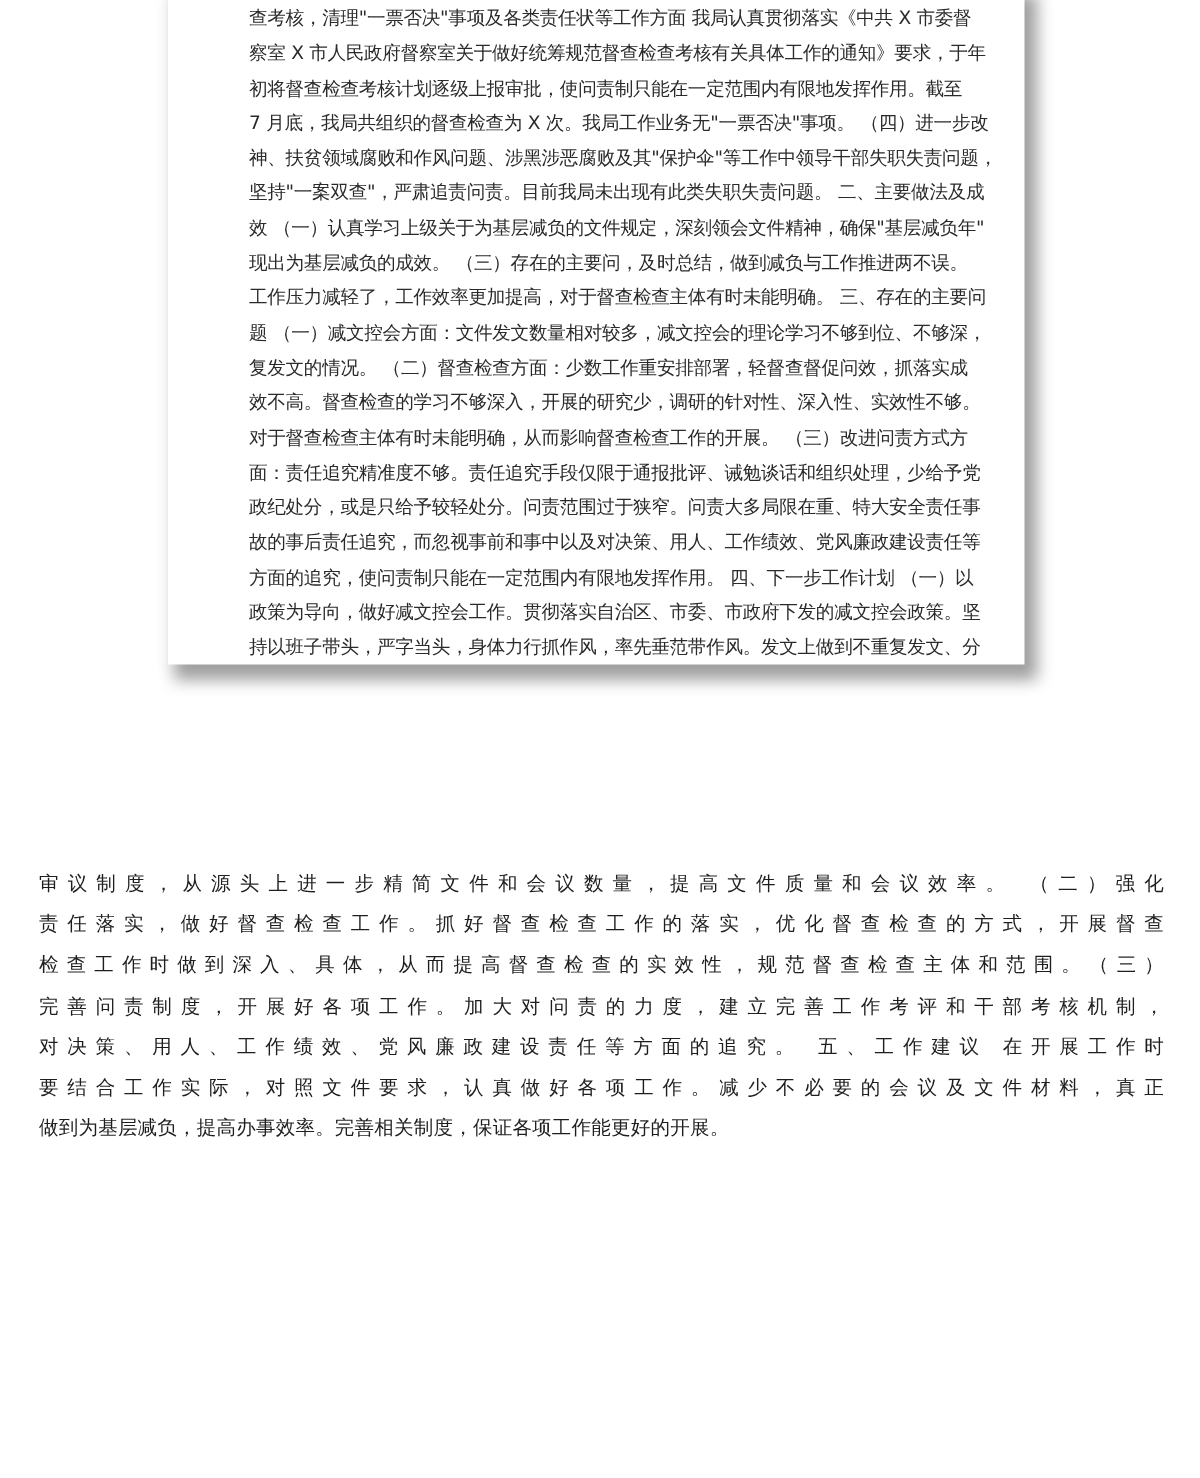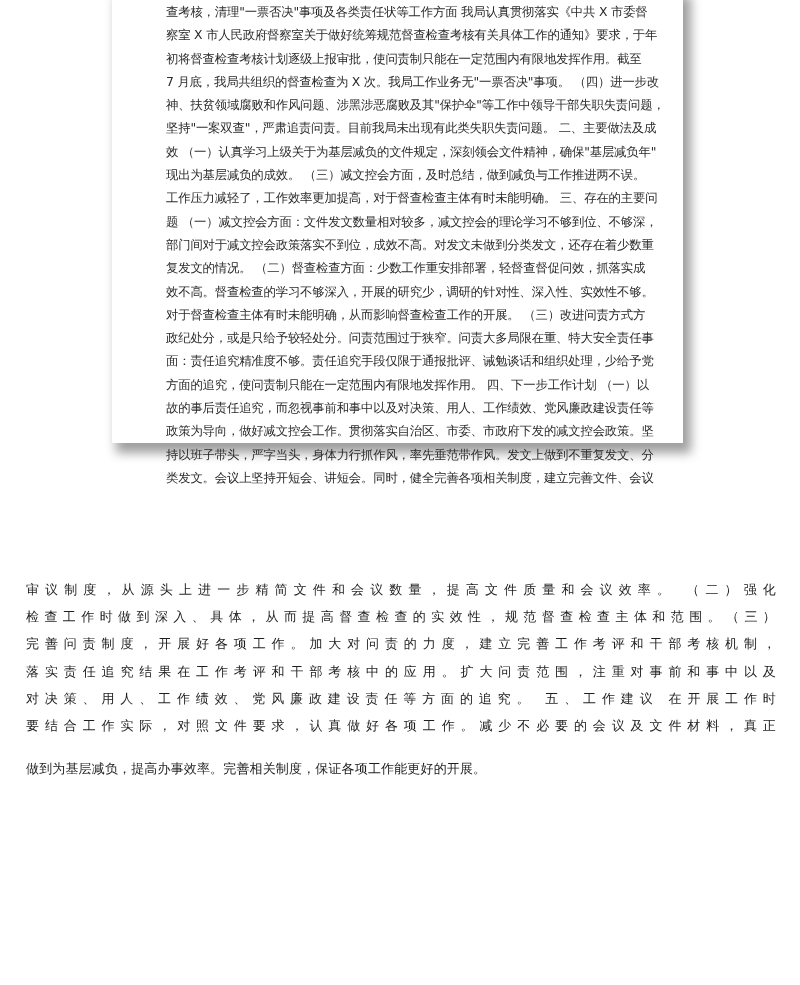--- a/index.html
+++ b/index.html
@@ -15,52 +15,50 @@
     font-size: 12.4px; line-height: 23.3px; color: #2a2a2a;
     text-align: justify; letter-spacing: -0.2px;
   }
   .page-text .line { display: block; white-space: nowrap; text-align-last: justify; }
   .continued {
     position: absolute; left: 26px; top: 576px; width: 750px;
     font-size: 13px; line-height: 27.2px; color: #1e1e1e;
     letter-spacing: 0.15px;
   }
   .continued .line { display: block; white-space: nowrap; text-align-last: justify; }
-  .continued .line.final { text-align-last: left; margin-top: 16px; }
+  .continued .line.final { text-align-last: left; }
 </style>
 </head>
 <body>
 
 <div class="page-preview">
   <div class="page-text">
     <span class="line">查考核，清理"一票否决"事项及各类责任状等工作方面  我局认真贯彻落实《中共 X 市委督</span>
     <span class="line">察室 X 市人民政府督察室关于做好统筹规范督查检查考核有关具体工作的通知》要求，于年</span>
     <span class="line">初将督查检查考核计划逐级上报审批，使问责制只能在一定范围内有限地发挥作用。截至</span>
     <span class="line">7 月底，我局共组织的督查检查为 X 次。我局工作业务无"一票否决"事项。  （四）进一步改</span>
     <span class="line">神、扶贫领域腐败和作风问题、涉黑涉恶腐败及其"保护伞"等工作中领导干部失职失责问题，</span>
     <span class="line">坚持"一案双查"，严肃追责问责。目前我局未出现有此类失职失责问题。 二、主要做法及成</span>
     <span class="line">效  （一）认真学习上级关于为基层减负的文件规定，深刻领会文件精神，确保"基层减负年"</span>
-    <span class="line">现出为基层减负的成效。  （三）减文控会方面，及时总结，做到减负与工作推进两不误。</span>
+    <span class="line">现出为基层减负的成效。  （三）存在的主要问，及时总结，做到减负与工作推进两不误。</span>
     <span class="line">工作压力减轻了，工作效率更加提高，对于督查检查主体有时未能明确。 三、存在的主要问</span>
     <span class="line">题  （一）减文控会方面：文件发文数量相对较多，减文控会的理论学习不够到位、不够深，</span>
-    <span class="line">部门间对于减文控会政策落实不到位，成效不高。对发文未做到分类发文，还存在着少数重</span>
     <span class="line">复发文的情况。  （二）督查检查方面：少数工作重安排部署，轻督查督促问效，抓落实成</span>
     <span class="line">效不高。督查检查的学习不够深入，开展的研究少，调研的针对性、深入性、实效性不够。</span>
     <span class="line">对于督查检查主体有时未能明确，从而影响督查检查工作的开展。  （三）改进问责方式方</span>
+    <span class="line">面：责任追究精准度不够。责任追究手段仅限于通报批评、诫勉谈话和组织处理，少给予党</span>
     <span class="line">政纪处分，或是只给予较轻处分。问责范围过于狭窄。问责大多局限在重、特大安全责任事</span>
-    <span class="line">面：责任追究精准度不够。责任追究手段仅限于通报批评、诫勉谈话和组织处理，少给予党</span>
+    <span class="line">故的事后责任追究，而忽视事前和事中以及对决策、用人、工作绩效、党风廉政建设责任等</span>
     <span class="line">方面的追究，使问责制只能在一定范围内有限地发挥作用。 四、下一步工作计划  （一）以</span>
-    <span class="line">故的事后责任追究，而忽视事前和事中以及对决策、用人、工作绩效、党风廉政建设责任等</span>
     <span class="line">政策为导向，做好减文控会工作。贯彻落实自治区、市委、市政府下发的减文控会政策。坚</span>
     <span class="line">持以班子带头，严字当头，身体力行抓作风，率先垂范带作风。发文上做到不重复发文、分</span>
-    <span class="line">类发文。会议上坚持开短会、讲短会。同时，健全完善各项相关制度，建立完善文件、会议</span>
   </div>
 </div>
 
 <div class="continued">
   <span class="line">审议制度，从源头上进一步精简文件和会议数量，提高文件质量和会议效率。  （二）强化</span>
+  <span class="line">责任落实，做好督查检查工作。抓好督查检查工作的落实，优化督查检查的方式，开展督查</span>
   <span class="line">检查工作时做到深入、具体，从而提高督查检查的实效性，规范督查检查主体和范围。（三）</span>
   <span class="line">完善问责制度，开展好各项工作。加大对问责的力度，建立完善工作考评和干部考核机制，</span>
-  <span class="line">落实责任追究结果在工作考评和干部考核中的应用。扩大问责范围，注重对事前和事中以及</span>
   <span class="line">对决策、用人、工作绩效、党风廉政建设责任等方面的追究。 五、工作建议  在开展工作时</span>
   <span class="line">要结合工作实际，对照文件要求，认真做好各项工作。减少不必要的会议及文件材料，真正</span>
   <span class="line final">做到为基层减负，提高办事效率。完善相关制度，保证各项工作能更好的开展。</span>
 </div>
 
 </body></html>

